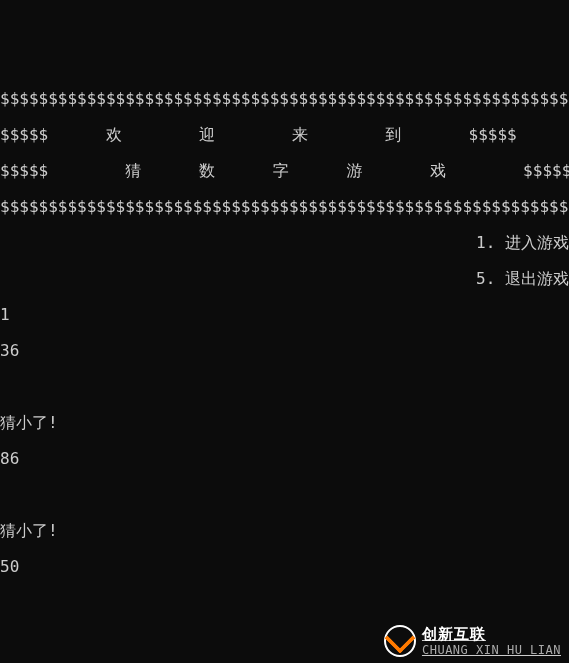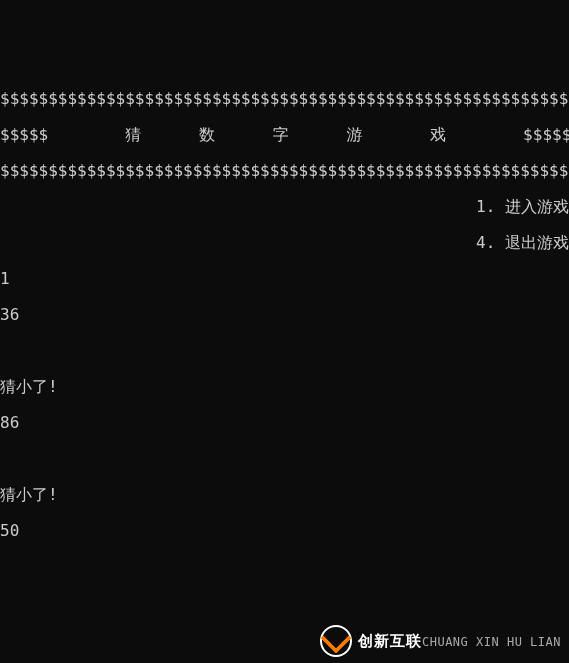--- a/index.html
+++ b/index.html
@@ -48,22 +48,23 @@
       position: absolute;
       width: 18px;
       height: 18px;
       border-left: 4px solid #ff7a00;
       border-bottom: 4px solid #ff7a00;
       transform: rotate(-45deg) translate(2px, -2px);
       border-bottom-left-radius: 2px;
     }
     .wm-text {
       display: flex;
-      flex-direction: row;
+      flex-direction: column;
       line-height: 1;
+      text-decoration: underline;
     }
     .wm-cn {
       color: #fff;
       font-weight: bold;
       font-size: 15px;
       letter-spacing: 1px;
     }
     .wm-en {
       color: #aaa;
       font-size: 12px;
@@ -71,24 +72,25 @@
       margin-top: 2px;
     }
   </style>
 </head>
 <body>
 
 
 
 <div class="terminal">
 <div class="banner-line">$$$$$$$$$$$$$$$$$$$$$$$$$$$$$$$$$$$$$$$$$$$$$$$$$$$$$$$$$$$$$$$$$$$$</div>
+<div class="banner-line">$$$$$      欢        迎        来        到       $$$$$</div>
 <div class="banner-line">$$$$$        猜      数      字      游       戏        $$$$$</div>
 <div class="banner-line">$$$$$$$$$$$$$$$$$$$$$$$$$$$$$$$$$$$$$$$$$$$$$$$$$$$$$$$$$$$$$$$$$$$$</div>
 <div class="centered">1. 进入游戏</div>
-<div class="centered">4. 退出游戏</div>
+<div class="centered">5. 退出游戏</div>
 <div>1</div>
 <div>36</div>
 <div> </div>
 <div>猜小了!</div>
 <div>86</div>
 <div> </div>
 <div>猜小了!</div>
 <div>50</div>
 <div> </div>
 

